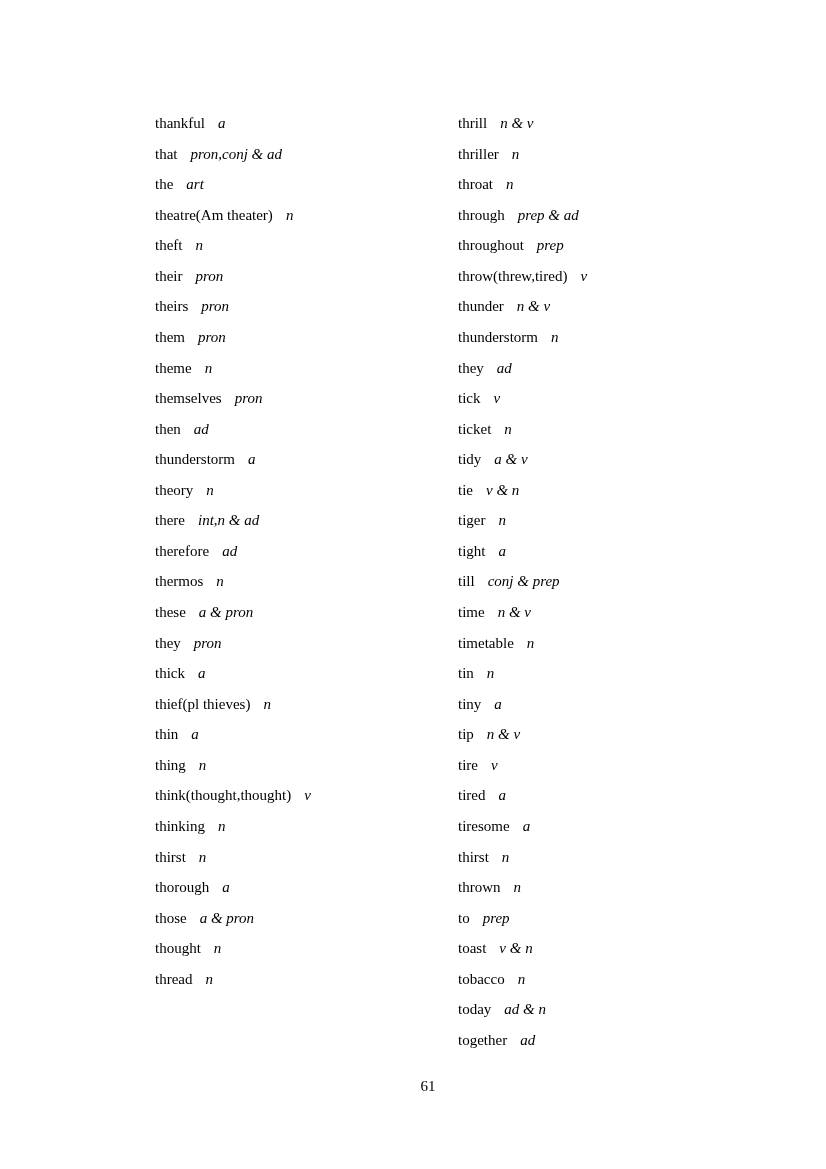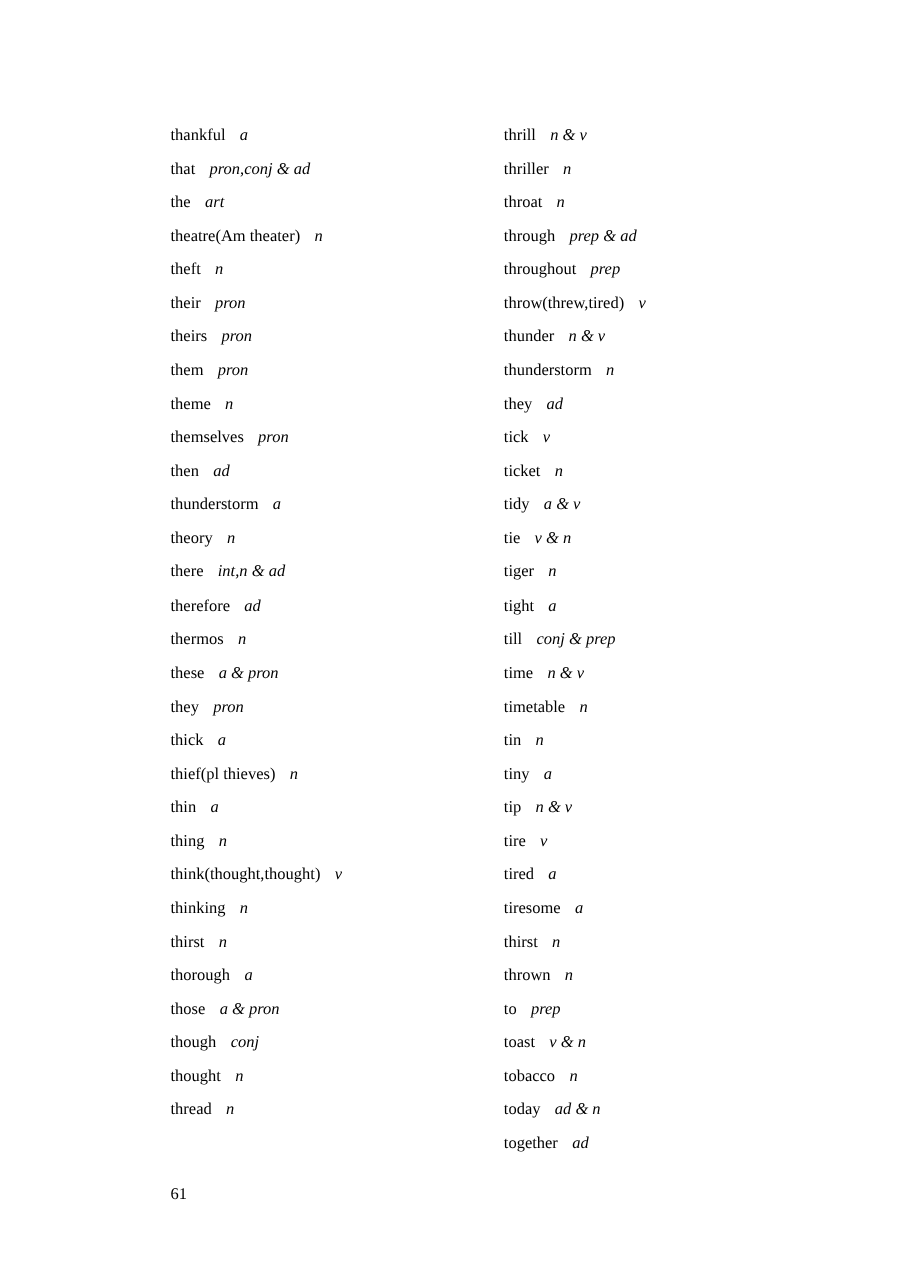--- a/index.html
+++ b/index.html
@@ -36,20 +36,21 @@
   .it { }
   .pos {
     margin-left: 13px;
     font-style: italic;
   }
   .page-number {
     position: absolute;
     top: 1077px;
     left: 155px;
     width: 546px;
+    text-align: center;
     font-size: 15px;
     line-height: 18px;
     font-family: Liberation Serif, serif;
   }
 </style>
 </head>
 <body>
 
 <div class="page">
   <div id="col-left" class="col">
@@ -73,21 +74,20 @@
       <div class="entry"><span class="word"><span>they</span></span><span class="pos">pron</span></div>
       <div class="entry"><span class="word"><span>thick</span></span><span class="pos">a</span></div>
       <div class="entry"><span class="word"><span>thief(</span><span class="it">pl</span><span> thieves)</span></span><span class="pos">n</span></div>
       <div class="entry"><span class="word"><span>thin</span></span><span class="pos">a</span></div>
       <div class="entry"><span class="word"><span>thing</span></span><span class="pos">n</span></div>
       <div class="entry"><span class="word"><span>think(thought,thought)</span></span><span class="pos">v</span></div>
       <div class="entry"><span class="word"><span>thinking</span></span><span class="pos">n</span></div>
       <div class="entry"><span class="word"><span>thirst</span></span><span class="pos">n</span></div>
       <div class="entry"><span class="word"><span>thorough</span></span><span class="pos">a</span></div>
       <div class="entry"><span class="word"><span>those</span></span><span class="pos">a &amp; pron</span></div>
-      <div class="entry"><span class="word"><span>though</span></span><span class="pos">conj</span></div>
       <div class="entry"><span class="word"><span>thought</span></span><span class="pos">n</span></div>
       <div class="entry"><span class="word"><span>thread</span></span><span class="pos">n</span></div>
     </div>
   <div id="col-right" class="col">
       <div class="entry"><span class="word"><span>thrill</span></span><span class="pos">n &amp; v</span></div>
       <div class="entry"><span class="word"><span>thriller</span></span><span class="pos">n</span></div>
       <div class="entry"><span class="word"><span>throat</span></span><span class="pos">n</span></div>
       <div class="entry"><span class="word"><span>through</span></span><span class="pos">prep &amp; ad</span></div>
       <div class="entry"><span class="word"><span>throughout</span></span><span class="pos">prep</span></div>
       <div class="entry"><span class="word"><span>throw(threw,tired)</span></span><span class="pos">v</span></div>

